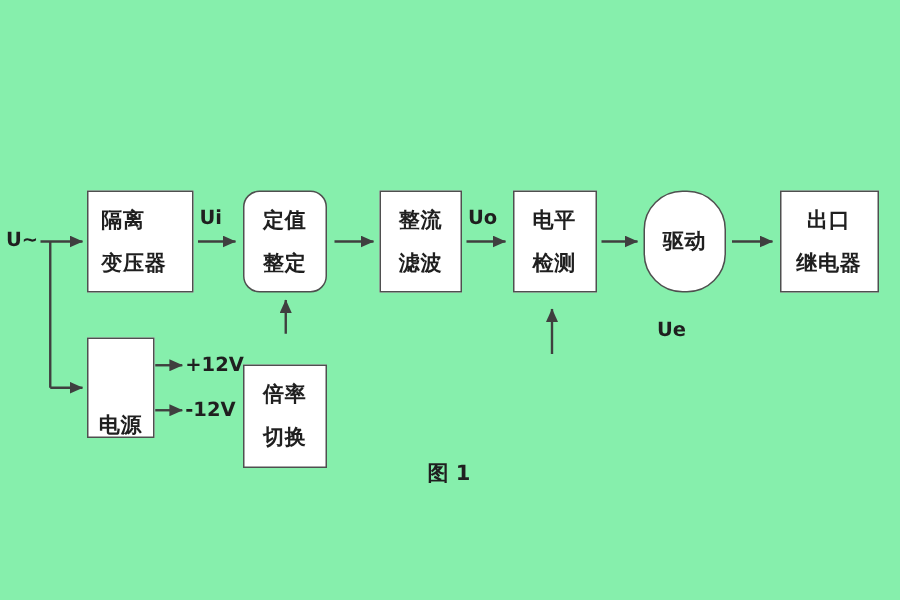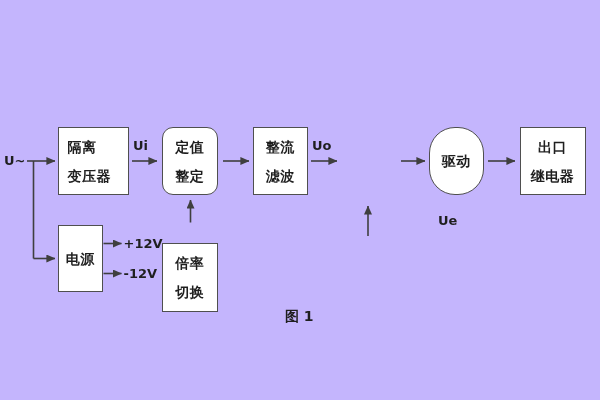--- a/index.html
+++ b/index.html
@@ -1,17 +1,17 @@
 <!DOCTYPE html>
 <html><head>
 <meta charset="utf-8">
 <style>
   html,body{margin:0;padding:0;background:#ffffff;}
   .canvas{
-    position:relative;width:600px;height:400px;background:#c4b5fd;
+    position:relative;width:600px;height:400px;background:#86efac;
     font-family:"DejaVu Sans","Liberation Sans",sans-serif;
     color:#1f1f1f;overflow:hidden;
   }
   .wires{position:absolute;left:0;top:0;width:600px;height:400px;}
   .box{
     position:absolute;box-sizing:border-box;background:#ffffff;
     border:1.5px solid #4f4f4f;
     display:flex;flex-direction:column;align-items:center;justify-content:center;
     font-size:14px;font-weight:600;line-height:14px;letter-spacing:0.5px;
     white-space:nowrap;
@@ -62,31 +62,35 @@
   <div class="box two" style="left:162px;top:127px;width:55.5px;height:68px;border-radius:11px;">
     <span>定值</span>
     <span>整定</span>
   </div>
 
   <div class="box two" style="left:253px;top:127px;width:54.5px;height:68px;">
     <span>整流</span>
     <span>滤波</span>
   </div>
 
+  <div class="box two" style="left:341.5px;top:127px;width:56px;height:68px;">
+    <span>电平</span>
+    <span>检测</span>
+  </div>
 
   <div class="box" style="left:429px;top:127px;width:54.5px;height:68px;border-radius:26px;">
     <span>驱动</span>
   </div>
 
   <div class="box two" style="left:519.5px;top:127px;width:66px;height:68px;">
     <span>出口</span>
     <span>继电器</span>
   </div>
 
-  <div class="box" style="left:57.5px;top:225px;width:45.5px;height:67px;">
+  <div class="box" style="left:57.5px;top:225px;width:45.5px;height:67px;justify-content:flex-end;">
     <span>电源</span>
   </div>
 
   <div class="box two" style="left:162px;top:223px;width:55.5px;height:69px;margin-top:20px;">
     <span>倍率</span>
     <span>切换</span>
   </div>
 
 
   <div class="lbl" style="left:4px;top:154px;">U~</div>

